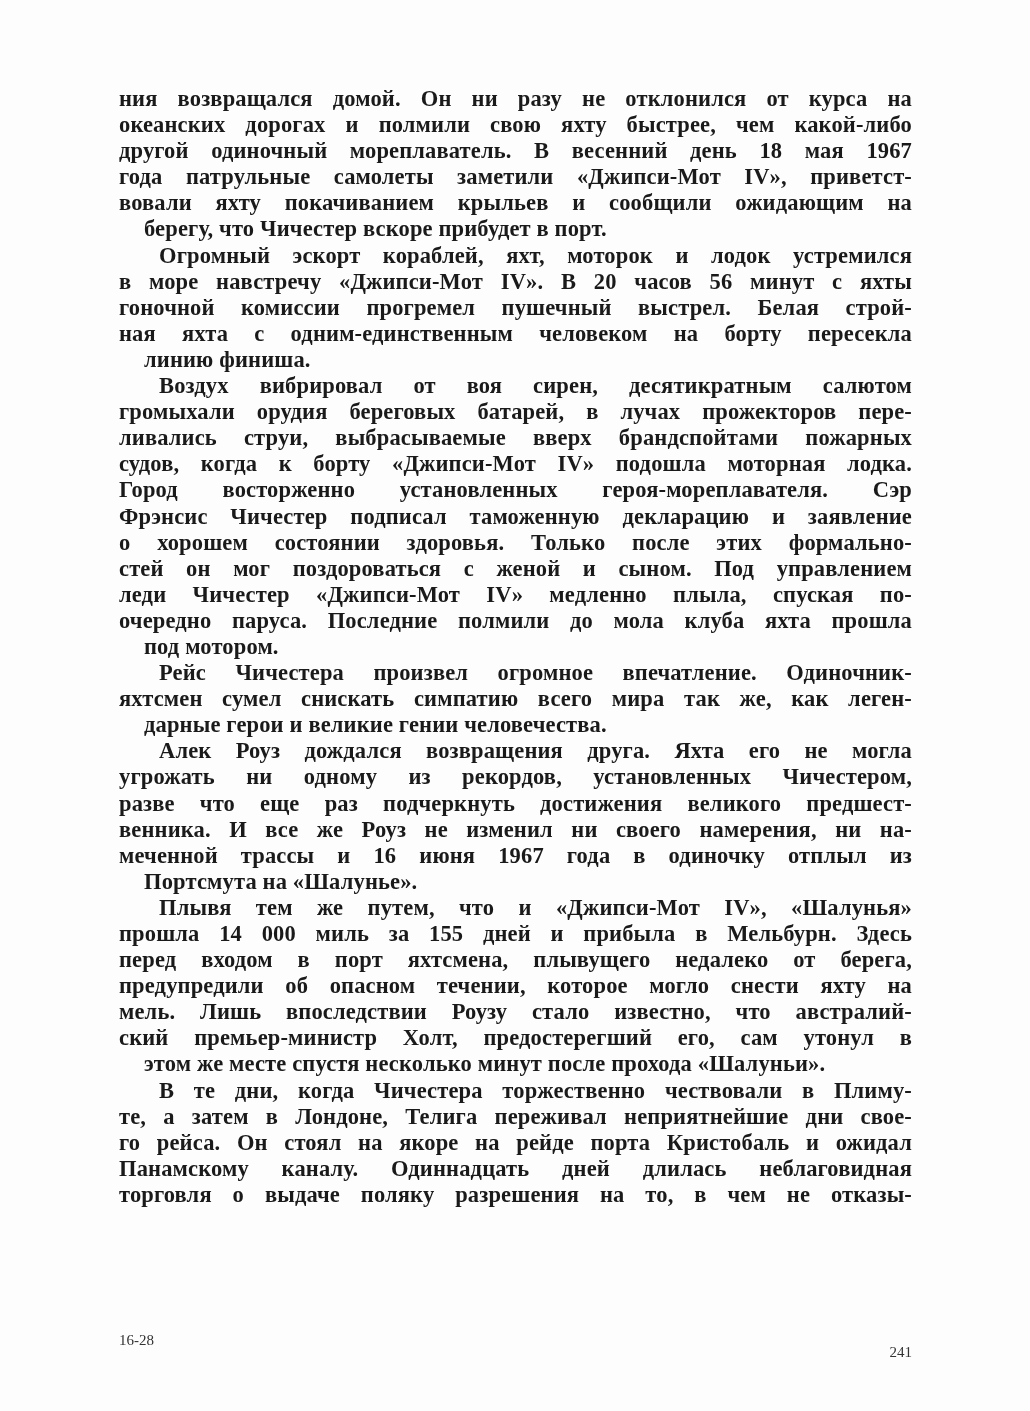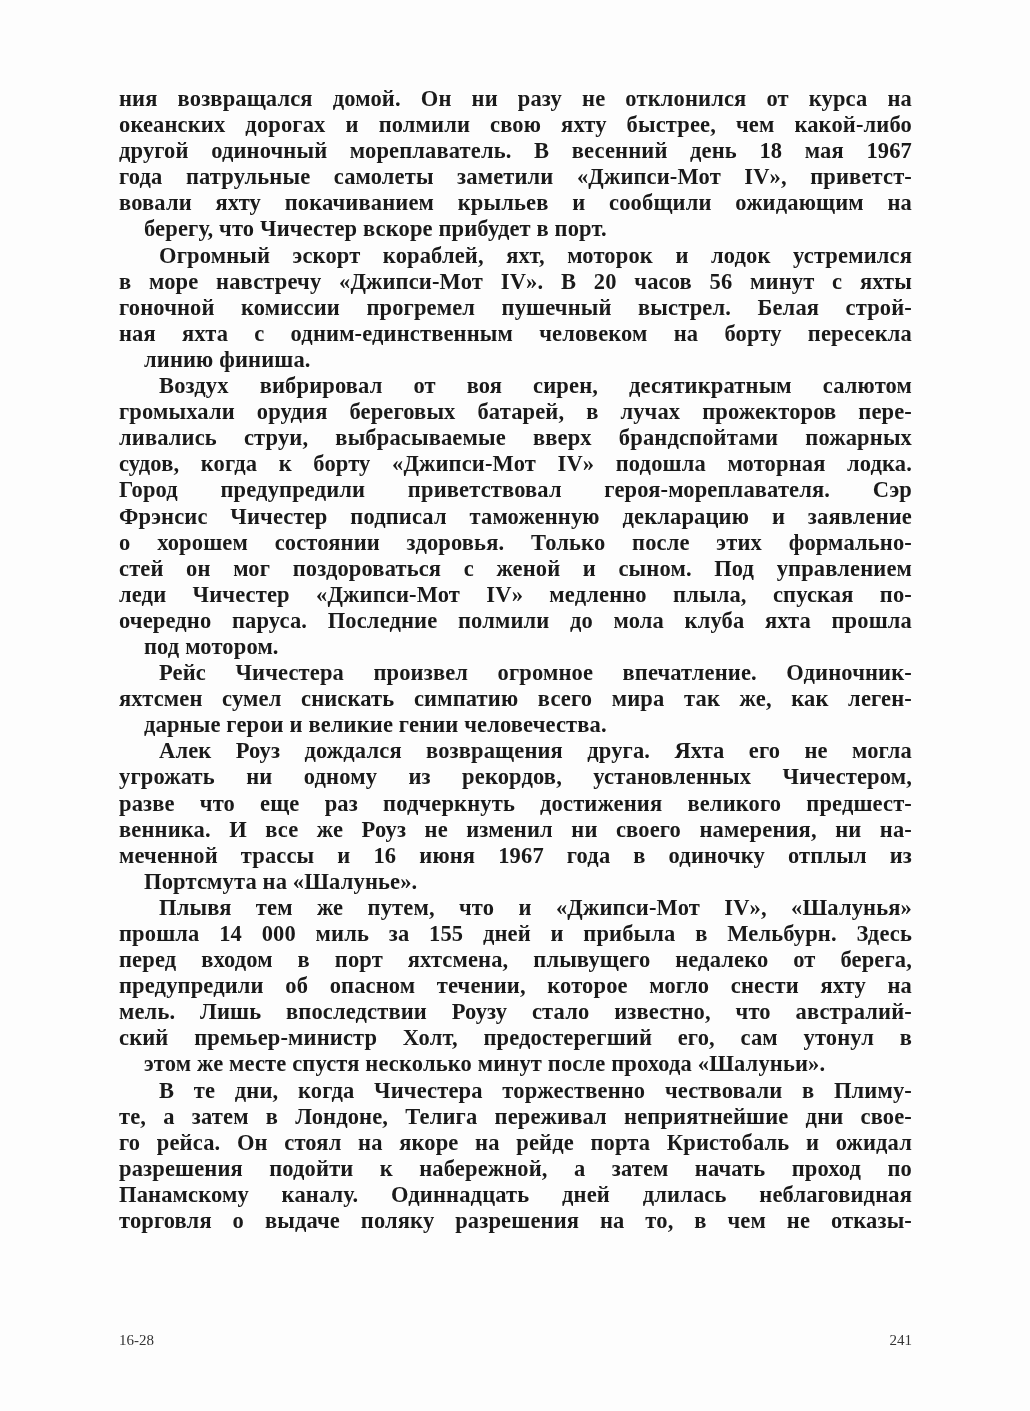--- a/index.html
+++ b/index.html
@@ -14,21 +14,21 @@
     letter-spacing: 0.15px;
   }
   .line { display: block; white-space: nowrap; text-align: justify; text-align-last: justify; height: 26.1px; }
   .line.last { text-align-last: left; margin-left: 25px; }
   .line.indent { padding-left: 40px; }
   .footer {
     position: absolute; top: 1332px; left: 119px; width: 793px; height: 20px;
     font-family: Liberation Serif, serif; font-size: 15px; color: #333;
   }
   .footer .sig { position: absolute; left: 0; top: 0; }
-  .footer .num { position: absolute; right: 0; top: 0; }
+  .footer .num { position: absolute; right: 0; top: 12px; }
 </style>
 </head>
 <body>
 
 <div class="page" id="page-body">
     <div>
       <span class="line">ния возвращался домой. Он ни разу не отклонился от курса на</span>
       <span class="line">океанских дорогах и полмили свою яхту быстрее, чем какой-либо</span>
       <span class="line">другой одиночный мореплаватель. В весенний день 18 мая 1967</span>
       <span class="line">года патрульные самолеты заметили «Джипси-Мот IV», приветст-</span>
@@ -40,21 +40,21 @@
       <span class="line">в море навстречу «Джипси-Мот IV». В 20 часов 56 минут с яхты</span>
       <span class="line">гоночной комиссии прогремел пушечный выстрел. Белая строй-</span>
       <span class="line">ная яхта с одним-единственным человеком на борту пересекла</span>
       <span class="line last">линию финиша.</span>
     </div>
     <div>
       <span class="line indent">Воздух вибрировал от воя сирен, десятикратным салютом</span>
       <span class="line">громыхали орудия береговых батарей, в лучах прожекторов пере-</span>
       <span class="line">ливались струи, выбрасываемые вверх брандспойтами пожарных</span>
       <span class="line">судов, когда к борту «Джипси-Мот IV» подошла моторная лодка.</span>
-      <span class="line">Город предупредили приветствовал героя-мореплавателя. Сэр</span>
+      <span class="line">Город восторженно установленных героя-мореплавателя. Сэр</span>
       <span class="line">Фрэнсис Чичестер подписал таможенную декларацию и заявление</span>
       <span class="line">о хорошем состоянии здоровья. Только после этих формально-</span>
       <span class="line">стей он мог поздороваться с женой и сыном. Под управлением</span>
       <span class="line">леди Чичестер «Джипси-Мот IV» медленно плыла, спуская по-</span>
       <span class="line">очередно паруса. Последние полмили до мола клуба яхта прошла</span>
       <span class="line last">под мотором.</span>
     </div>
     <div>
       <span class="line indent">Рейс Чичестера произвел огромное впечатление. Одиночник-</span>
       <span class="line">яхтсмен сумел снискать симпатию всего мира так же, как леген-</span>
@@ -74,21 +74,20 @@
       <span class="line">перед входом в порт яхтсмена, плывущего недалеко от берега,</span>
       <span class="line">предупредили об опасном течении, которое могло снести яхту на</span>
       <span class="line">мель. Лишь впоследствии Роузу стало известно, что австралий-</span>
       <span class="line">ский премьер-министр Холт, предостерегший его, сам утонул в</span>
       <span class="line last">этом же месте спустя несколько минут после прохода «Шалуньи».</span>
     </div>
     <div>
       <span class="line indent">В те дни, когда Чичестера торжественно чествовали в Плиму-</span>
       <span class="line">те, а затем в Лондоне, Телига переживал неприятнейшие дни свое-</span>
       <span class="line">го рейса. Он стоял на якоре на рейде порта Кристобаль и ожидал</span>
-      <span class="line">разрешения подойти к набережной, а затем начать проход по</span>
       <span class="line">Панамскому каналу. Одиннадцать дней длилась неблаговидная</span>
       <span class="line">торговля о выдаче поляку разрешения на то, в чем не отказы-</span>
     </div>
   </div>
 
 <div class="footer">
   <span class="sig">16-28</span>
   <span class="num">241</span>
 </div>
 

